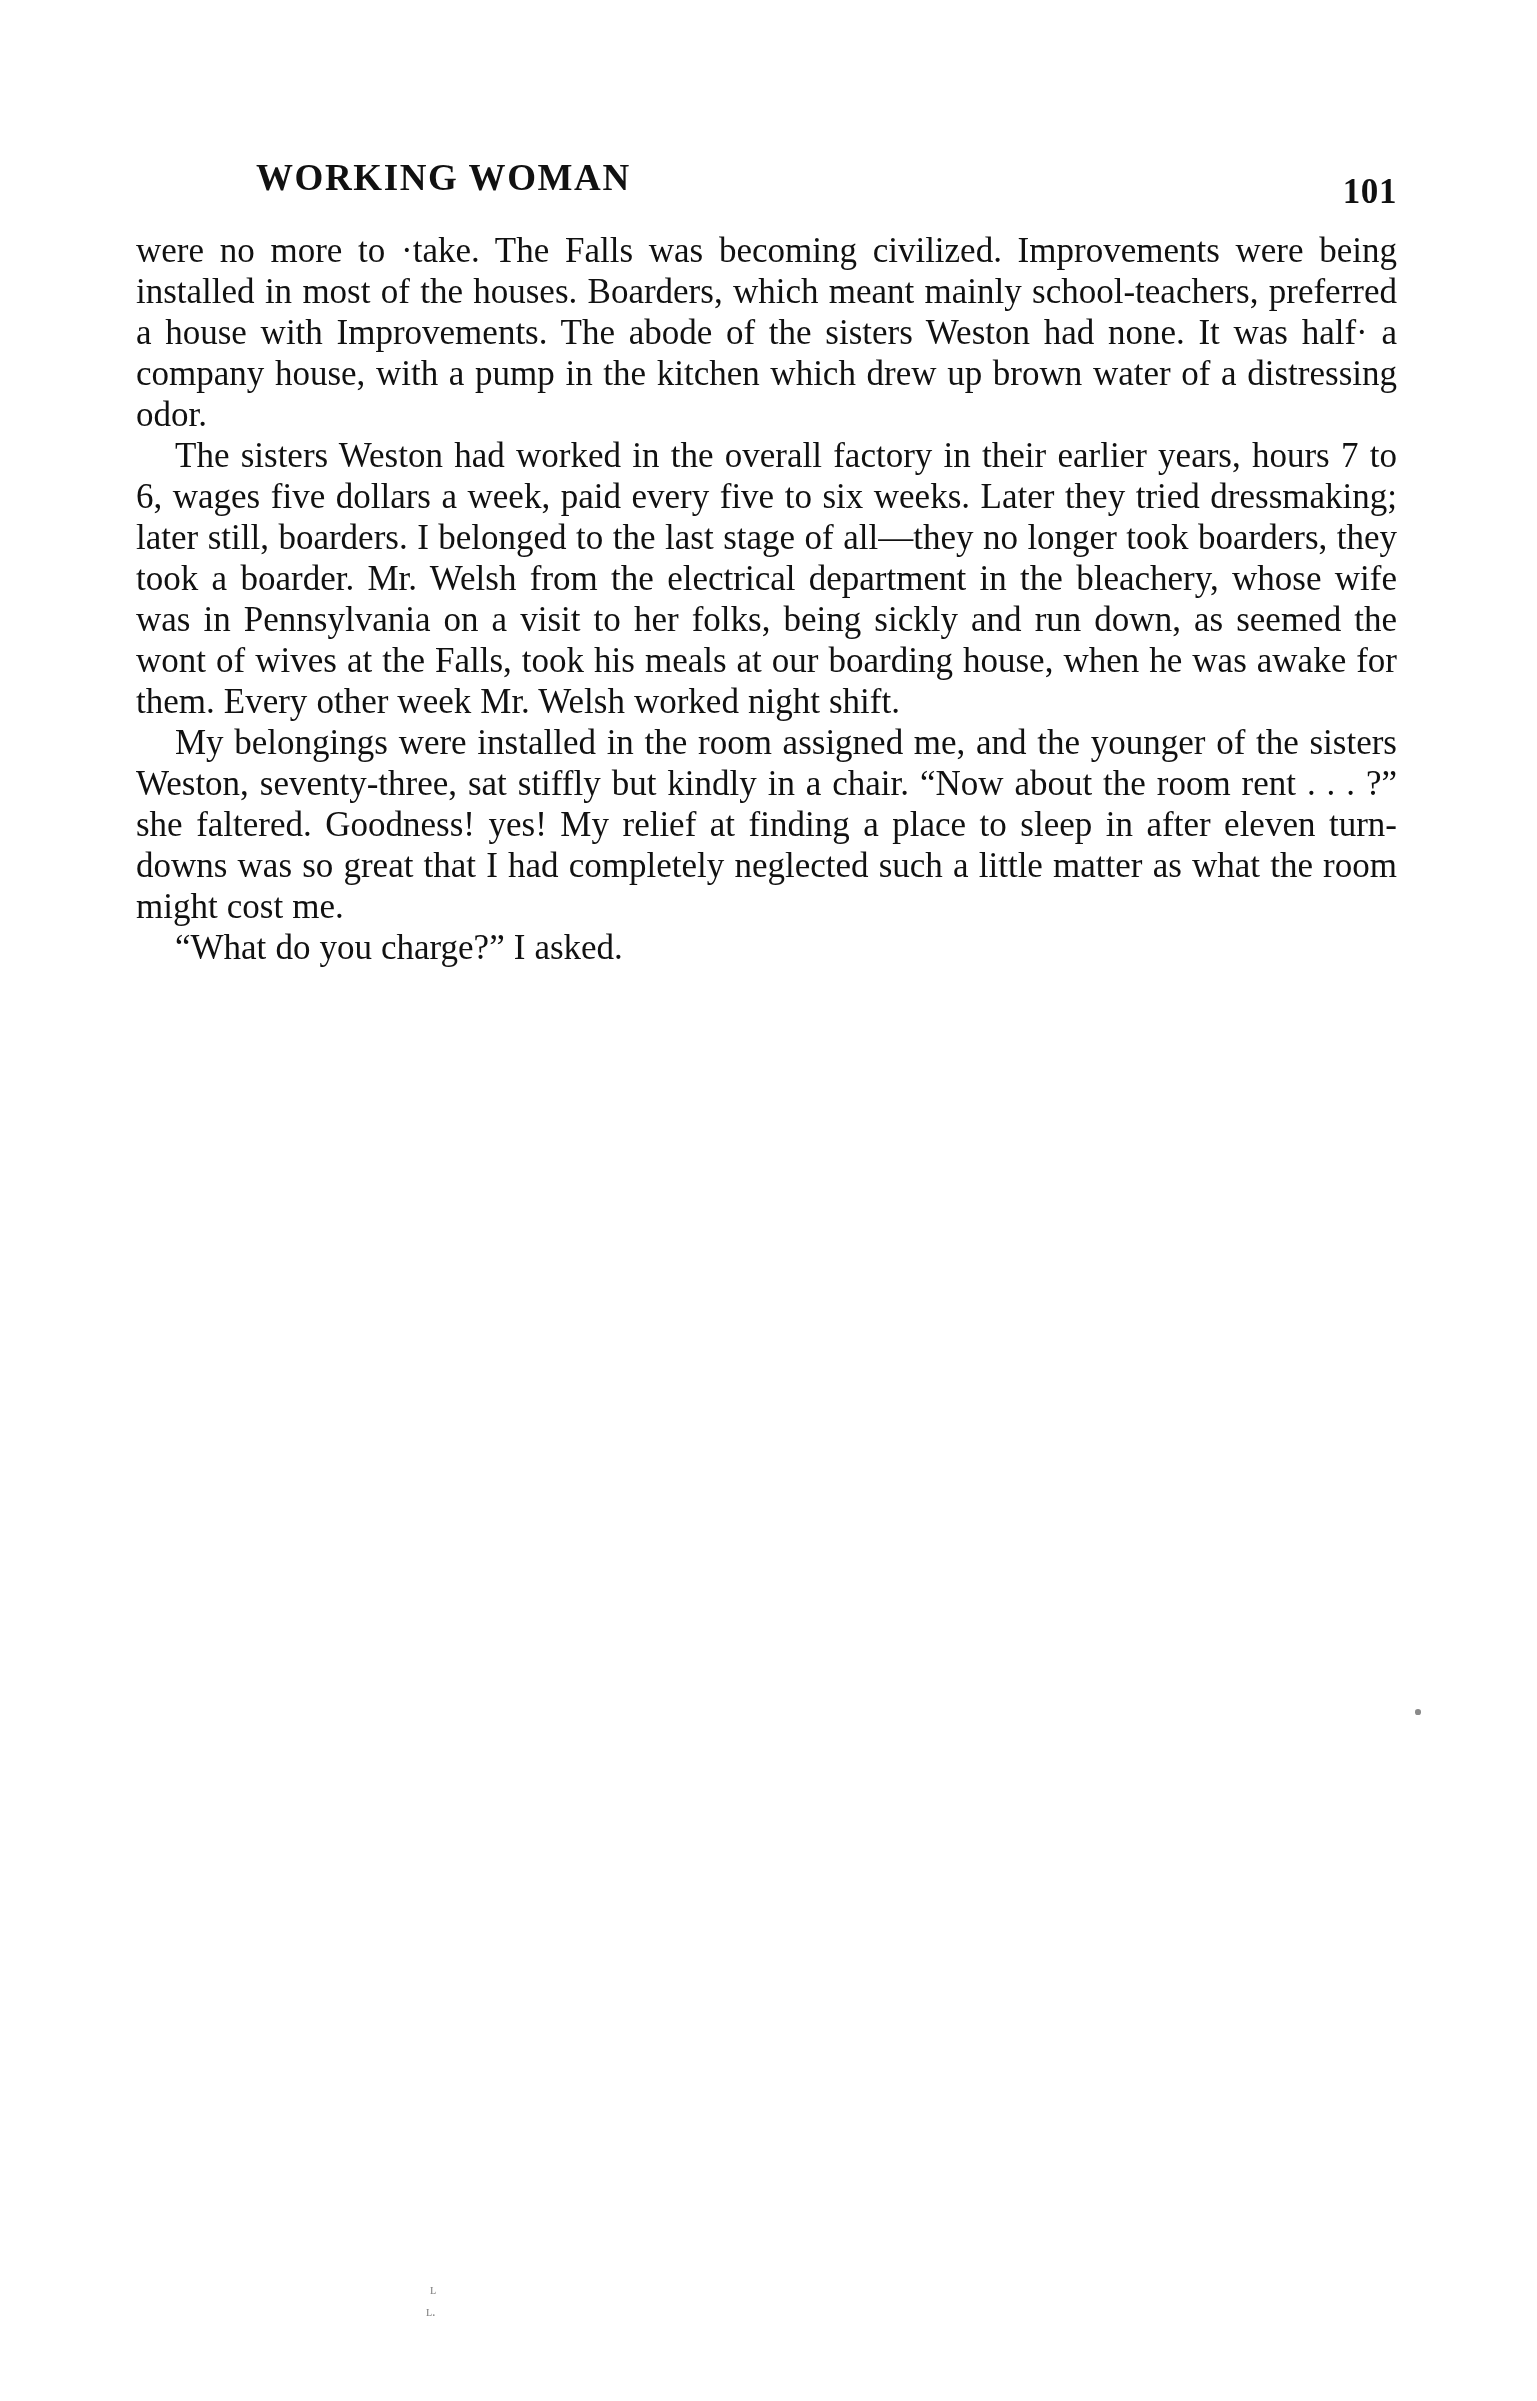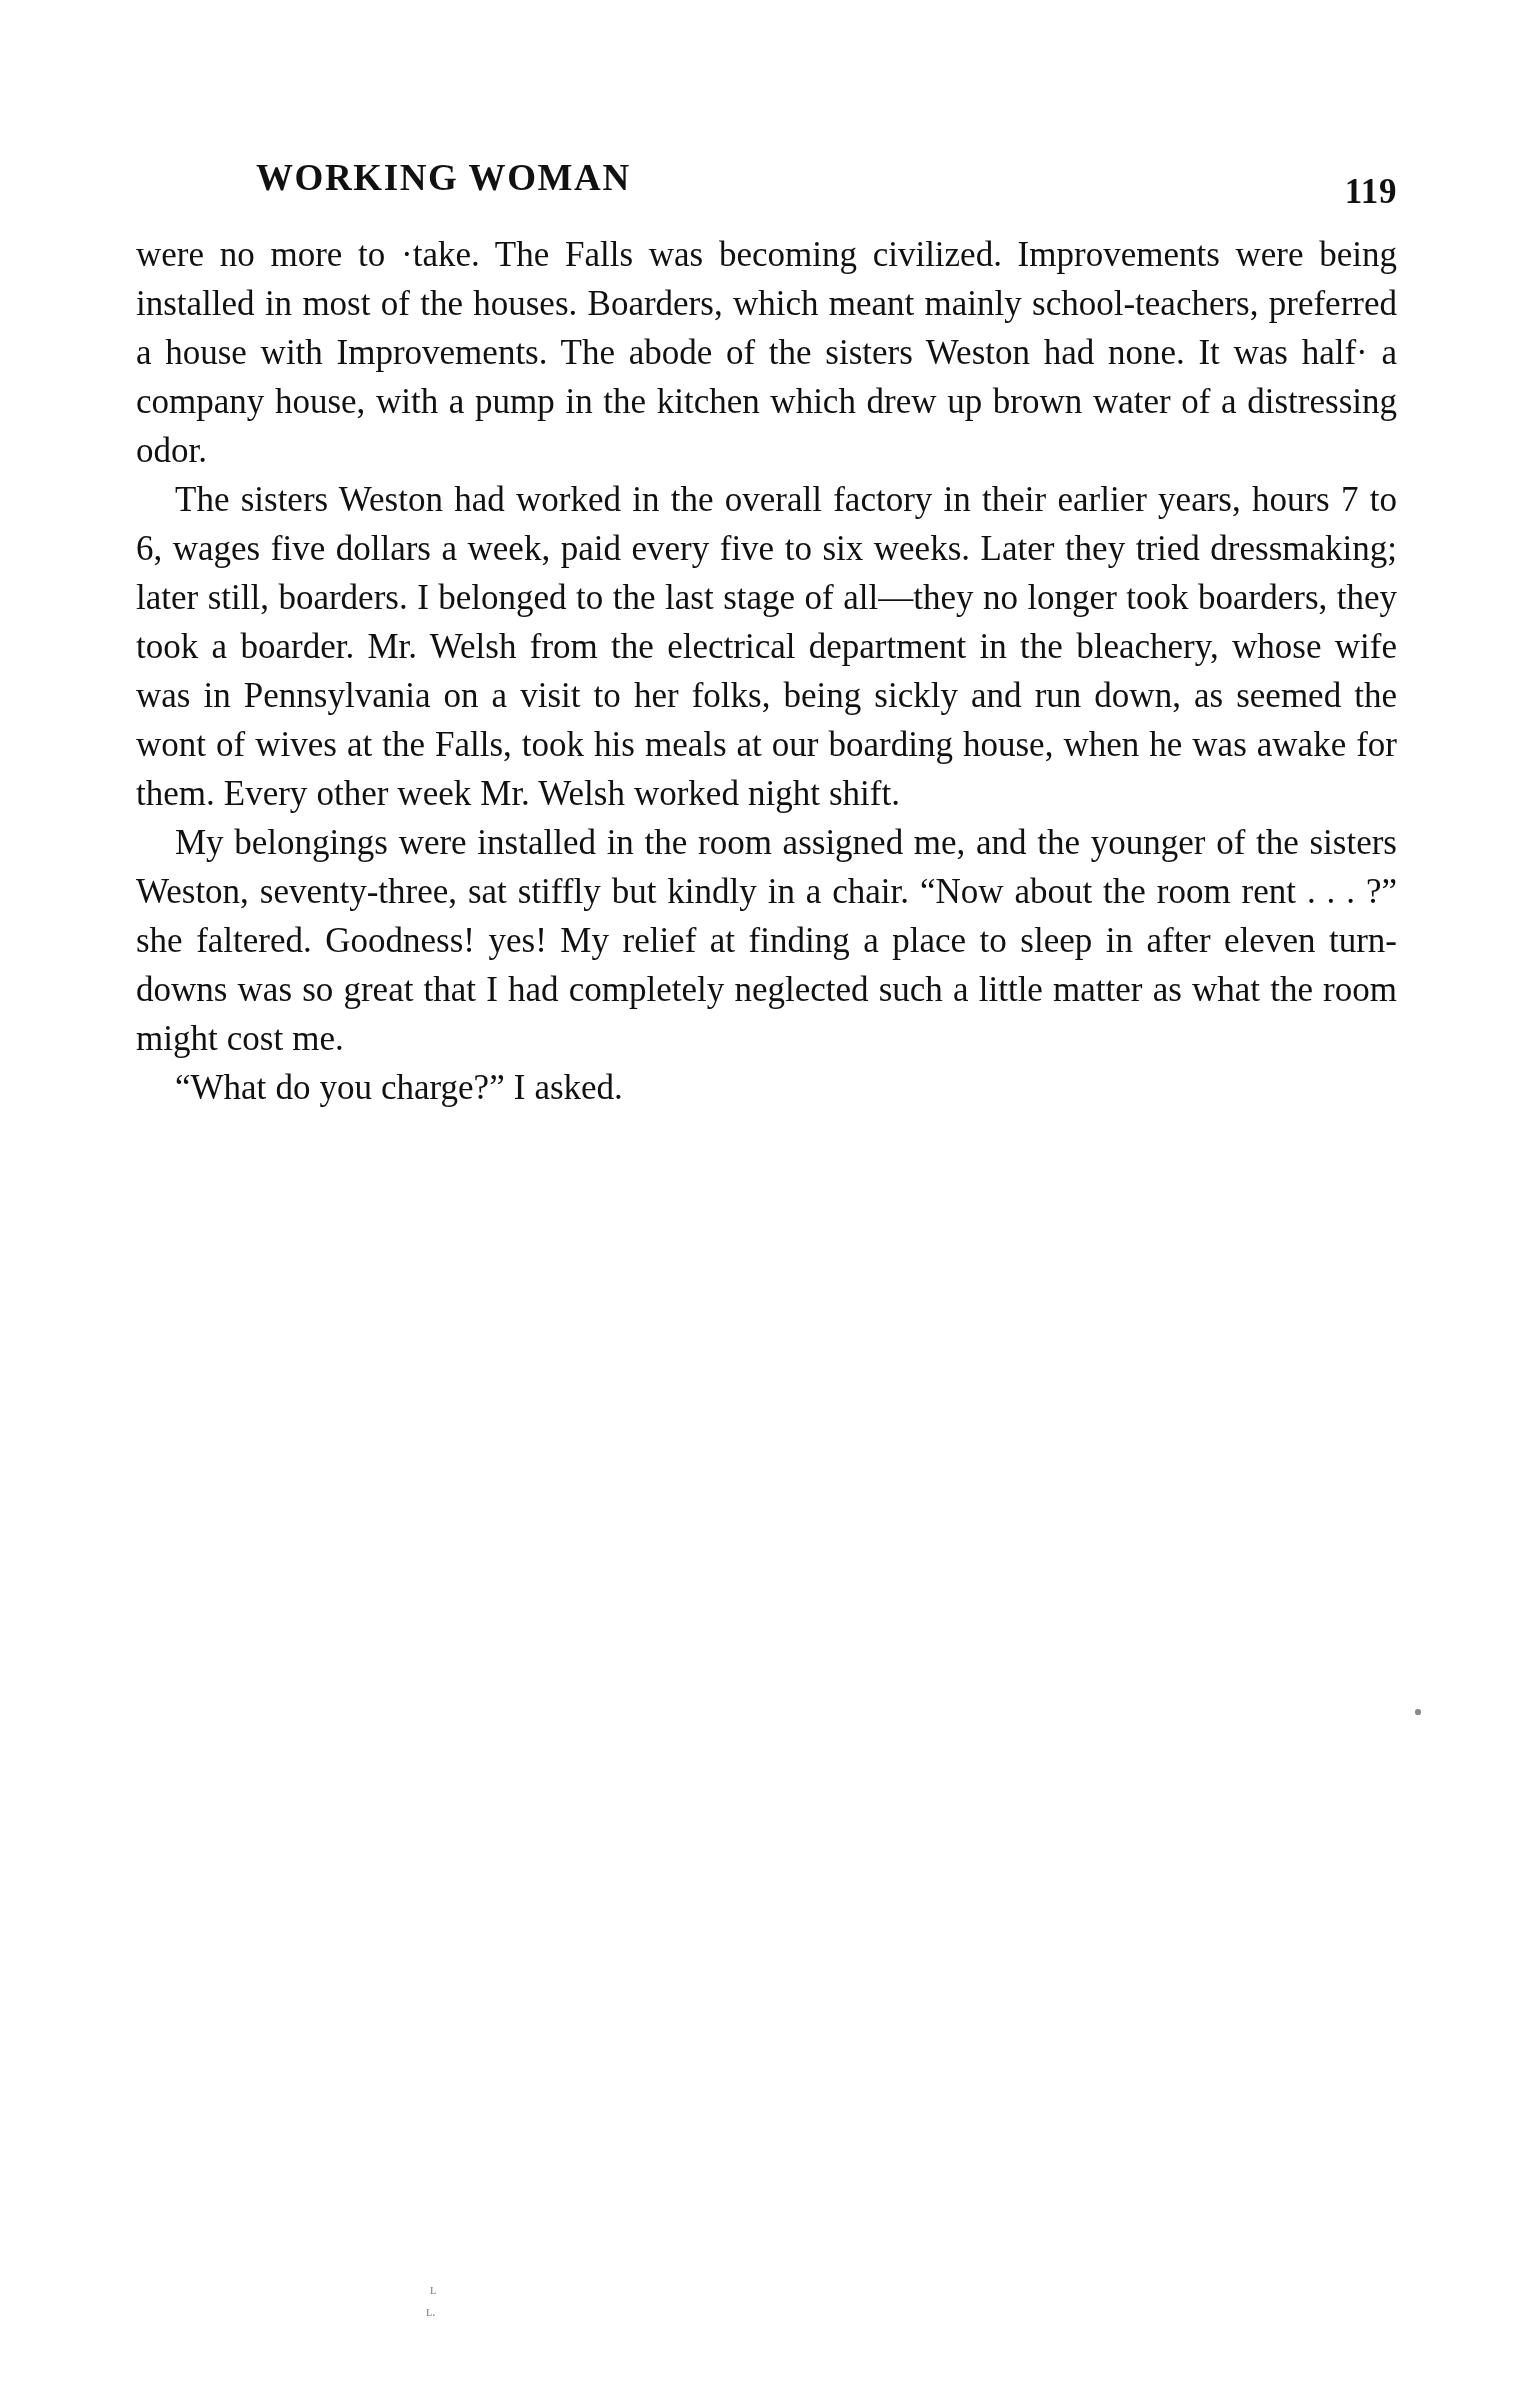--- a/index.html
+++ b/index.html
@@ -51,21 +51,21 @@
     right: 0;
     bottom: 1.3px;
     font-size: 35px;
     font-weight: 700;
     letter-spacing: 0.6px;
   }
   
   .body-text p {
     margin: 0;
     font-size: 35px;
-    line-height: 49px;
+    line-height: 41px;
     text-align: justify;
     text-justify: inter-word;
     word-spacing: 0.3px;
     hyphens: manual;
   }
   .body-text p.cont {
     text-indent: 0;
   }
   .body-text p.indent {
     text-indent: 39px;
@@ -93,21 +93,21 @@
 </style>
 </head>
 <body>
 
 <div class="page">
 
   <div class="content">
 
     <div class="running-head">
       <div class="head-title">WORKING  WOMAN</div>
-      <div class="head-folio">119</div>
+      <div class="head-folio">101</div>
     </div>
 
     <div class="body-text">
       <p class="cont">were no more to ·take.  The Falls was becoming civilized.  Improvements were being installed in most of the houses.  Boarders, which meant mainly school-teachers, preferred a house with Improvements. The abode of the sisters Weston had none.  It was half· a company house, with a pump in the kitchen which drew up brown water of a distressing odor.</p>
       <p class="indent">The sisters Weston had worked in the overall factory in their earlier years, hours 7 to 6, wages five dollars a week, paid every five to six weeks.  Later they tried dressmaking; later still, boarders.  I belonged to the last stage of all—they no longer took boarders, they took a boarder.  Mr. Welsh from the electrical department in the bleachery, whose wife was in Pennsylvania on a visit to her folks, being sickly and run down, as seemed the wont of wives at the Falls, took his meals at our boarding house, when he was awake for them.  Every other week Mr. Welsh worked night shift.</p>
       <p class="indent">My belongings were installed in the room assigned me, and the younger of the sisters Weston, seventy-three, sat stiffly but kindly in a chair.  “Now about the room rent . . . ?” she faltered.  Goodness! yes! My relief at finding a place to sleep in after eleven turn-downs was so great that I had completely neglected such a little matter as what the room might cost me.</p>
       <p class="indent">“What do you charge?” I asked.</p>
     </div>
 
   </div>

